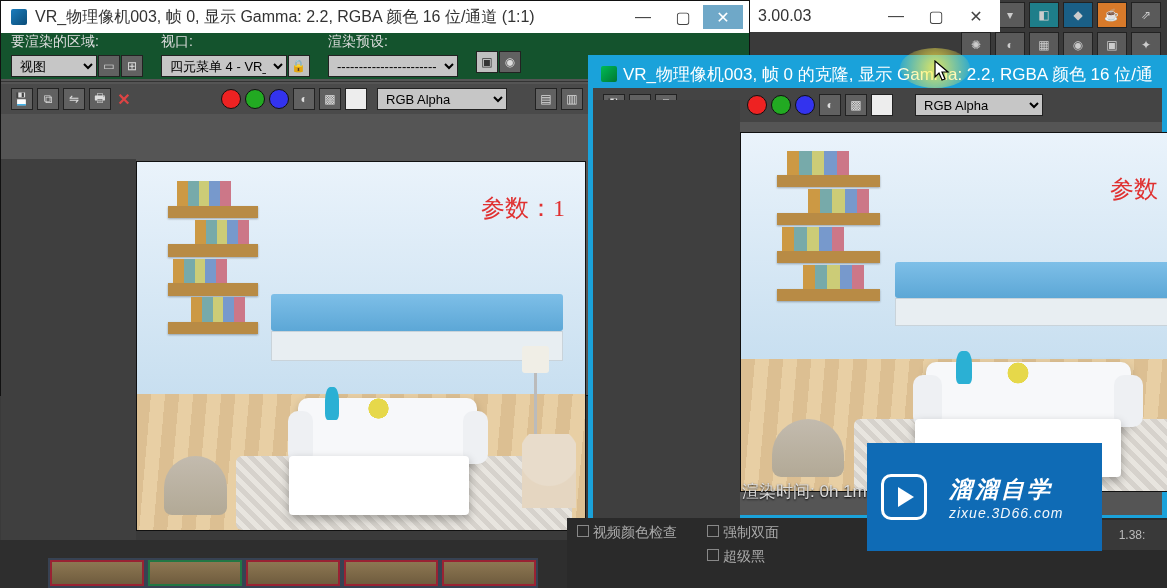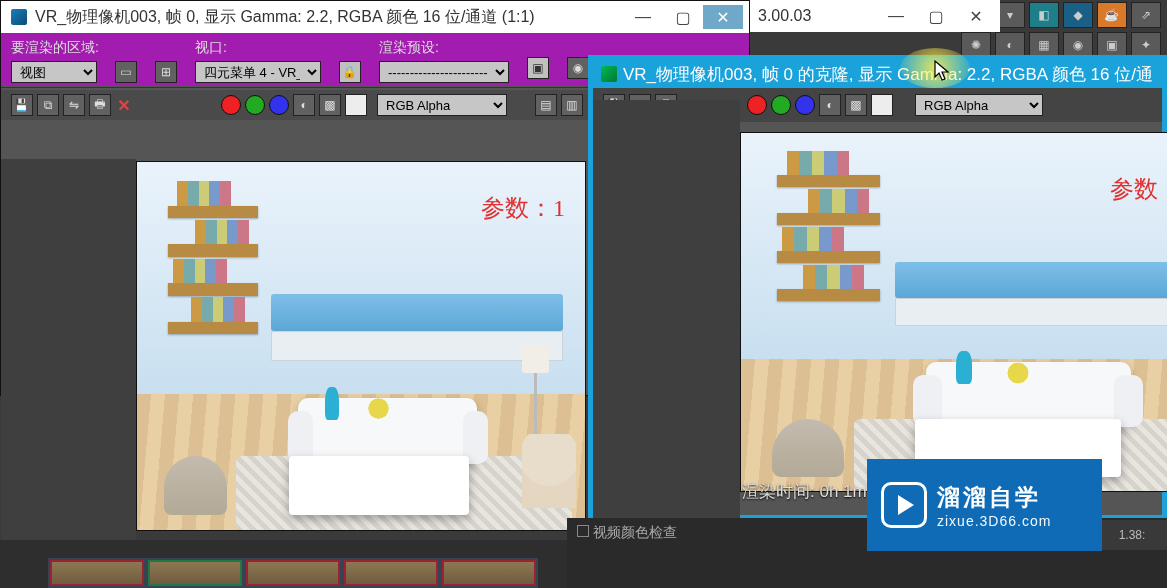--- a/index.html
+++ b/index.html
@@ -35,24 +35,24 @@
       font-size: 16px;
       position: relative;
     }
     .win1-title .app-ico {
       width: 16px; height: 16px; background: linear-gradient(135deg,#1b7dbd,#0b4d78); border-radius: 2px; position: relative;
     }
     .win1-title .controls { position: absolute; right: 6px; top: 4px; display: flex; gap: 0; }
     .winbtn { width: 40px; height: 24px; display: flex; align-items: center; justify-content: center; color: #444; }
     .winbtn.close { background: #6fa8c8; color: #fff; }
 
-    .ctrl-row { background: #a21caf; padding: 6px 10px 2px; display: flex; gap: 18px; align-items: flex-start; }
+    .ctrl-row { background: #14532d; padding: 0 10px 2px; display: flex; gap: 18px; align-items: flex-start; }
     .lbl { color: #ddd; font-size: 14px; white-space: nowrap; }
     .ctrl-group { display: flex; flex-direction: column; gap: 4px; }
-    .row-h { display: flex; align-items: center; gap: 18px; }
+    .row-h { display: flex; align-items: center; gap: 1px; }
 
     select, .sel {
       background: #c6c6c6; color: #000; border: 1px solid #222; height: 22px;
       font-size: 13px; padding: 0 4px;
     }
     .icon-btn {
       width: 22px; height: 22px; background: #616161; border: 1px solid #222;
       display: inline-flex; align-items: center; justify-content: center; color: #ddd;
     }
     .icon-btn.light { background: #c0c0c0; color: #333; }
@@ -131,21 +131,21 @@
     
     .bottom-strip{position:absolute;left:0;bottom:0;right:0;height:48px;background:#2e2e2e;}
     .timeline{position:absolute;left:48px;top:558px;width:490px;height:30px;background:#374253;display:flex;gap:4px;padding:2px;}
     .tl-seg{flex:1;background:linear-gradient(#8d7752,#6f5c3e);border:2px solid #923;}
     .timeline .tl-seg:nth-child(2){border-color:#274;}
     .bottom-right{position:absolute;right:0;bottom:0;width:600px;height:70px;background:#2a2a2a;padding:6px 10px;display:flex;gap:30px;align-items:flex-start;}
     .cb{width:12px;height:12px;border:1px solid #888;display:inline-block;margin-right:4px;}
     .bottom-label{color:#aaa;font-size:14px;}
 
     
-    .logo{position:absolute;right:65px;bottom:37px;width:235px;height:92px;background:#0f6bb5;display:flex;align-items:center;gap:10px;padding:0 14px;z-index:80;}
+    .logo{position:absolute;right:65px;bottom:37px;width:235px;height:108px;background:#0f6bb5;display:flex;align-items:center;gap:22px;padding:0 14px;z-index:80;font-style:italic;}
     .logo .play{width:46px;height:46px;border:3px solid #fff;border-radius:10px;display:flex;align-items:center;justify-content:center;}
     .logo .play:before{content:"";border-left:16px solid #fff;border-top:10px solid transparent;border-bottom:10px solid transparent;margin-left:4px;}
     .logo .txt{display:flex;flex-direction:column;color:#fff;}
     .logo .txt .cn{font-size:23px;font-weight:bold;letter-spacing:3px;}
     .logo .txt .en{font-size:14px;letter-spacing:1px;opacity:.95;}
 
     .right-panel{position:absolute;right:0;top:520px;width:70px;height:30px;background:#393939;color:#bbb;font-size:12px;display:flex;align-items:center;justify-content:center;}
     .dark-side{position:absolute;left:0;top:158px;width:135px;height:382px;background:#3f3f3f;}
     .win2 .dark-l{position:absolute;left:0;top:40px;width:147px;height:420px;background:#3f3f3f;}
 
@@ -343,20 +343,24 @@
   <div class="tl-seg"></div>
   <div class="tl-seg"></div>
   <div class="tl-seg"></div>
   <div class="tl-seg"></div>
   <div class="tl-seg"></div>
 </div>
 <div class="bottom-right">
   <div>
     <div style="margin-bottom:0;"><span class="cb"></span><span class="bottom-label">视频颜色检查</span></div>
   </div>
+  <div>
+    <div style="margin-bottom:6px;"><span class="cb"></span><span class="bottom-label">强制双面</span></div>
+    <div><span class="cb"></span><span class="bottom-label">超级黑</span></div>
+  </div>
 </div>
 <div class="right-panel">
     <span>1.38:</span>
   </div>
 
 <div class="logo">
   <div class="play"></div>
   <div class="txt">
     <span class="cn">溜溜自学</span>
     <span class="en">zixue.3D66.com</span>

